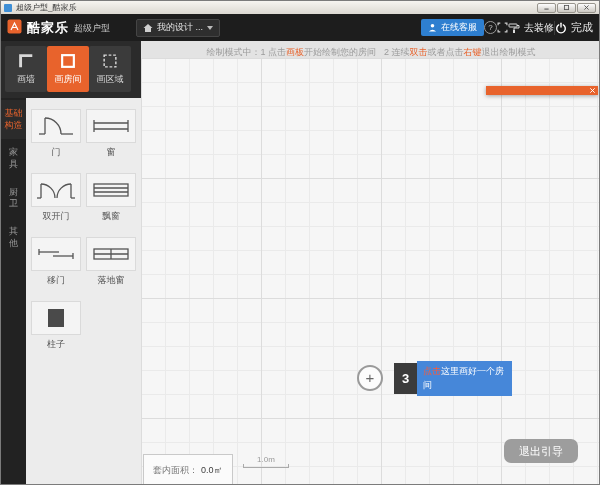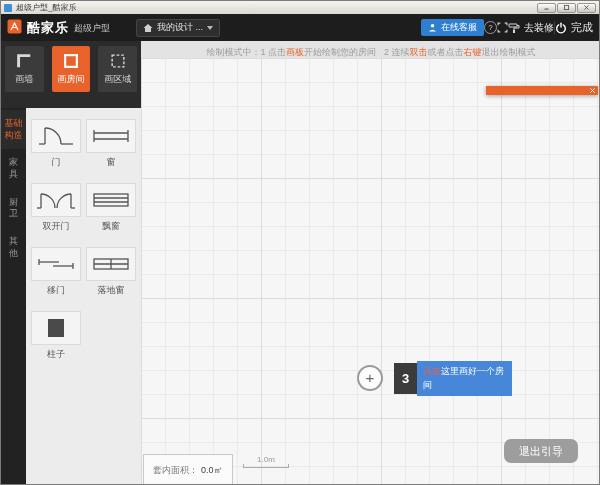--- a/index.html
+++ b/index.html
@@ -43,21 +43,21 @@
   
   .infobar { position:absolute; left:140px; top:40px; width:460px; height:24px; background:#e3e3e3;
     border-bottom:1px solid #cfcfcf; display:flex; align-items:center; justify-content:center;
     font-size:9px; color:#9b9b9b; white-space:nowrap; }
   .infobar .hl { color:#e8632c; }
   .infobar .gap { margin-left:8px; }
 
   
   .left { position:absolute; left:0; top:40px; width:140px; height:445px; background:#2b2b2b;
     display:flex; flex-direction:column; }
-  .tools { display:flex; gap:8px; padding:5px 4px 16px; }
+  .tools { display:flex; gap:0; padding:5px 4px 6px; }
   .tool { width:42px; height:46px; background:#3b3b3b; border-radius:2px; color:#d8d8d8;
     display:flex; flex-direction:column; align-items:center; justify-content:center; gap:3px; cursor:pointer; }
   .tool svg { width:18px; height:18px; display:block; }
   .tool .tl { font-size:9px; }
   .tool.active { background:#e8632c; color:#fff; }
   .left-lower { display:flex; flex:1; min-height:0; }
   .tabs { width:27px; background:#222; padding-top:2px; }
   .tab { padding:8px 0; display:flex; justify-content:center; color:#9a9a9a; font-size:9px; line-height:1.3; cursor:pointer; }
   .tab .tx { word-break:break-all; text-align:center; }
   .tab:not(.active) .tx { width:10px; }

